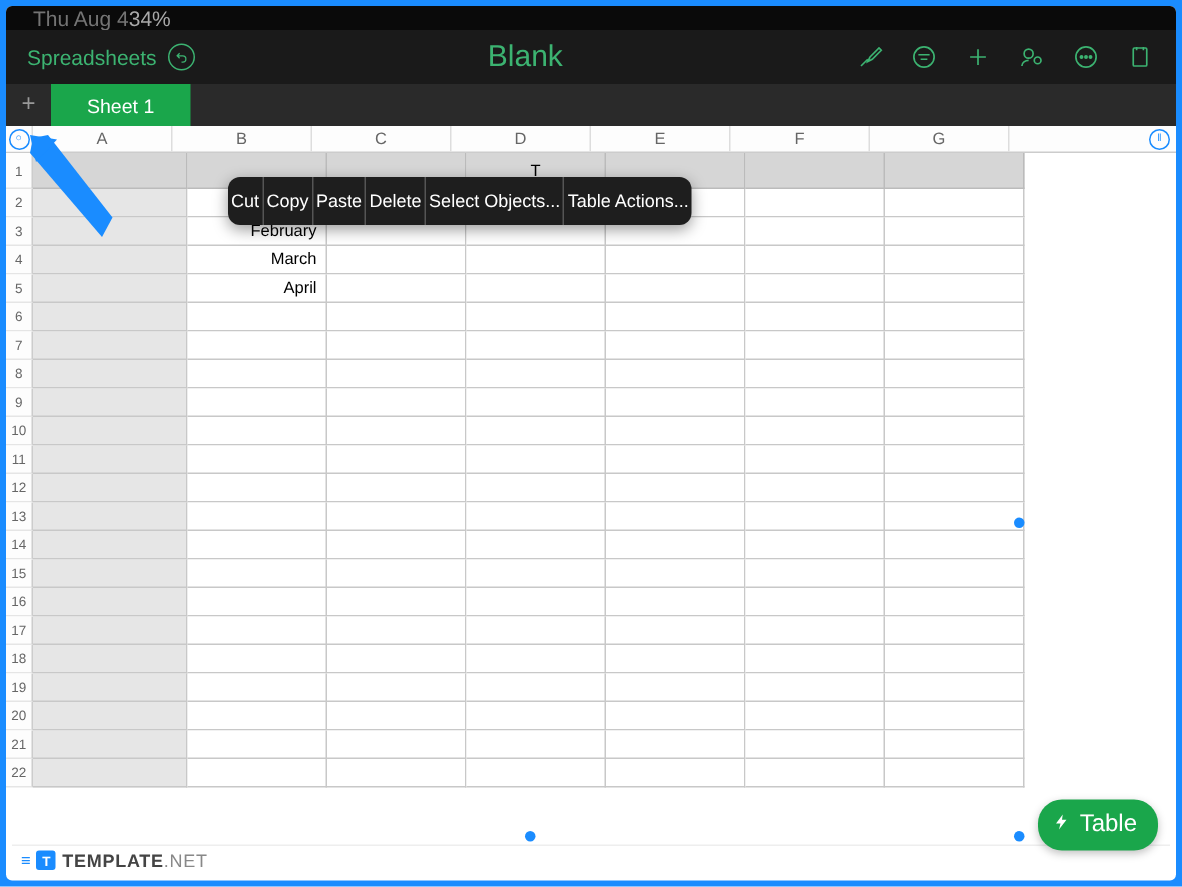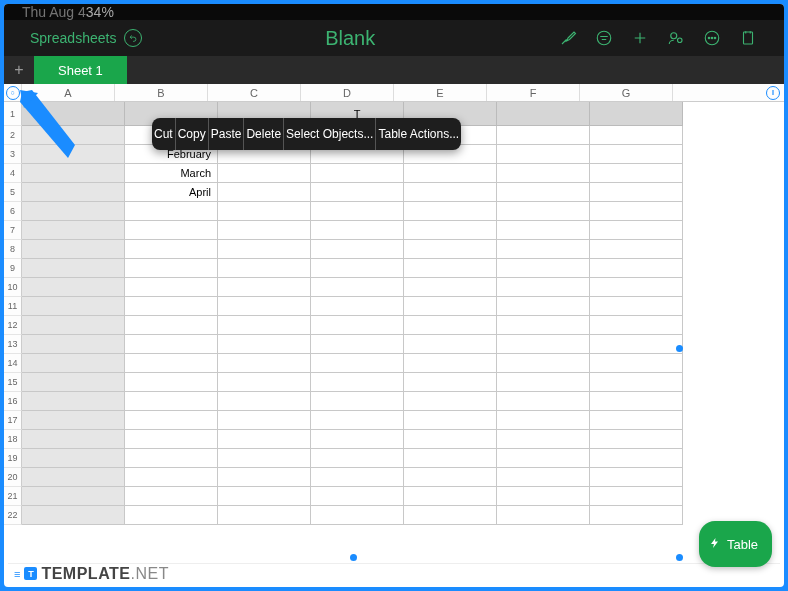--- a/index.html
+++ b/index.html
@@ -28,21 +28,21 @@
     padding: 0 18px;
     justify-content: flex-start;
   }
   .status-left { opacity: 0.6; }
   .status-right { opacity: 0.9; }
   .top-toolbar {
     height: 36px;
     background: #1a1a1a;
     display: flex;
     align-items: center;
-    padding: 0 26px;
+    padding: 0 14px;
     gap: 12px;
   }
   .tb-left { display: flex; align-items: center; gap: 8px; color: #3cb371; font-size: 14px; }
   .tb-back-circle {
     width: 18px; height: 18px; border-radius: 50%;
     border: 1.5px solid #3cb371; display: flex; align-items: center; justify-content: center;
     color: #3cb371; font-size: 10px;
   }
   .tb-center { flex: 1; text-align: center; color: #3cb371; font-size: 20px; }
   .tb-right { display: flex; align-items: center; gap: 16px; }
@@ -182,32 +182,32 @@
     background: #fff;
     display: flex; align-items: center;
     padding: 0 6px;
     border-top: 1px solid #eee;
   }
   .footer-badge {
     width: 13px; height: 13px; background: #1a8cff; border-radius: 2px;
     display: flex; align-items: center; justify-content: center;
     color: #fff; font-size: 9px; font-weight: bold; margin-right: 4px;
   }
-  .footer-text { font-size: 16px; font-weight: 600; letter-spacing: 0.5px; color: #444; text-align: center; }
+  .footer-text { font-size: 12px; font-weight: 600; letter-spacing: 0.5px; color: #444; text-align: center; }
   .footer-text .light { font-weight: 400; color: #888; }
   .table-fab {
     position: absolute;
     right: 16px; bottom: 24px;
     background: #1aa64b;
     color: #fff;
     border-radius: 16px;
-    height: 46px;
+    height: 34px;
     padding: 0 14px 0 10px;
     display: flex; align-items: center; gap: 6px;
-    font-size: 13px;
+    font-size: 16px;
     box-shadow: 0 2px 6px rgba(0,0,0,0.25);
     z-index: 40;
   }
 </style>
 </head>
 <body>
 
 <div class="frame">
 
   <div class="status-bar">

